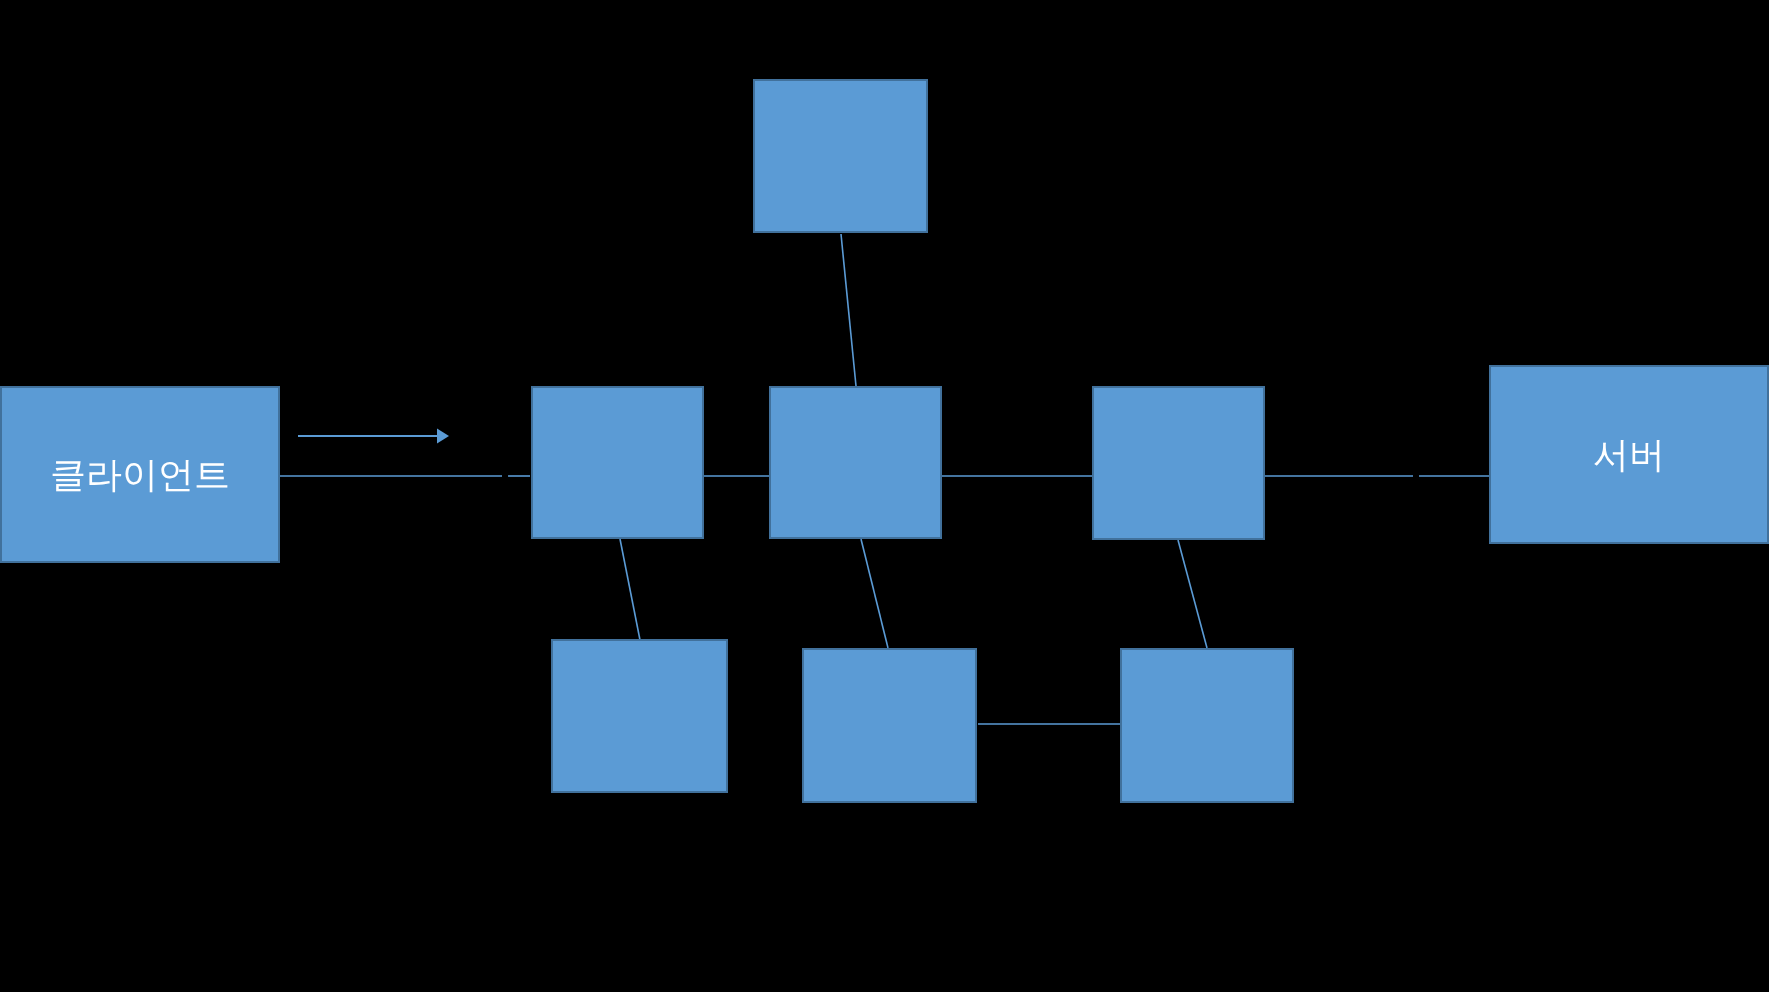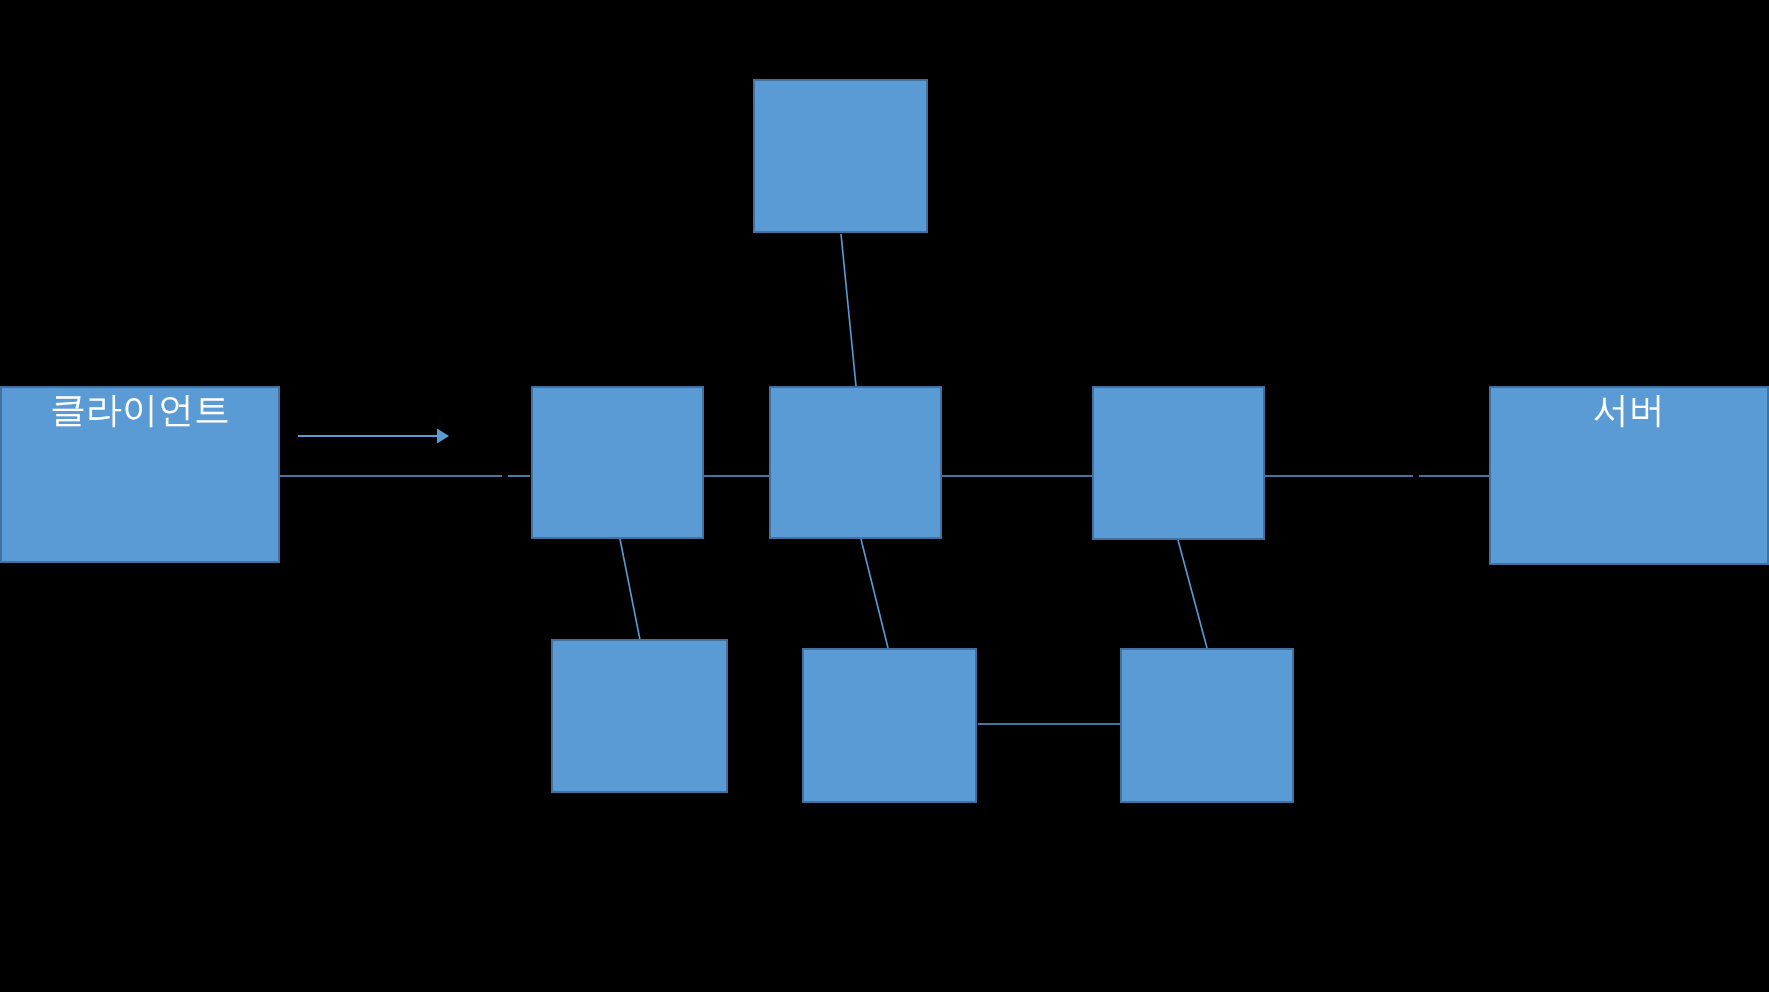--- a/index.html
+++ b/index.html
@@ -19,38 +19,38 @@
   }
   .edges{position:absolute;left:0;top:0;width:1769px;height:992px;display:block;}
   .edges line{stroke:var(--connector);stroke-width:1.6;}
   .edges line.arrow-shaft{stroke-width:2;}
   .edges polygon{fill:var(--connector);}
   .node{
     position:absolute;
     box-sizing:border-box;
     background:var(--node-fill);
     border:2.5px solid var(--node-border);
-    display:flex;align-items:flex-start;justify-content:center;
+    display:flex;align-items:center;justify-content:center;
   }
   .node .label{
     color:var(--label);
     font-size:36px;
     line-height:1.2;
     white-space:nowrap;
   }
   
   #node-client    {left:0px;    top:386px; width:280px; height:177px;}
   #node-relay-top {left:753px;  top:79px;  width:175px; height:154px;}
   #node-relay-1   {left:531px;  top:386px; width:173px; height:153px;}
   #node-relay-2   {left:769px;  top:386px; width:173px; height:153px;}
   #node-relay-3   {left:1092px; top:386px; width:173px; height:154px;}
   #node-relay-4   {left:551px;  top:639px; width:177px; height:154px;}
   #node-relay-5   {left:802px;  top:648px; width:175px; height:155px;}
   #node-relay-6   {left:1120px; top:648px; width:174px; height:155px;}
-  #node-server    {left:1489px; top:386px; width:280px; height:179px;}
+  #node-server    {left:1489px; top:365px; width:280px; height:179px;}
 </style>
 </head>
 <body>
 
 <div class="stage">
 
   <svg class="edges" viewBox="0 0 1769 992" xmlns="http://www.w3.org/2000/svg">
 
     <line x1="280" y1="476" x2="502" y2="476"></line>
     <line x1="508" y1="476" x2="530" y2="476"></line>

